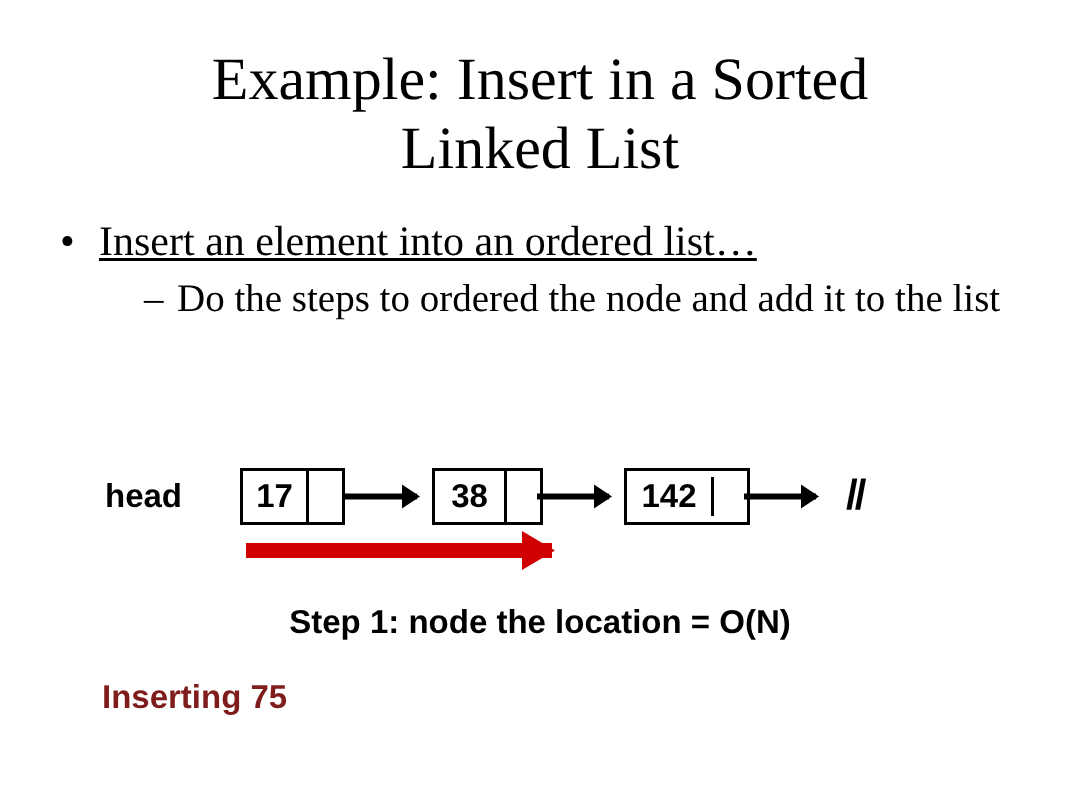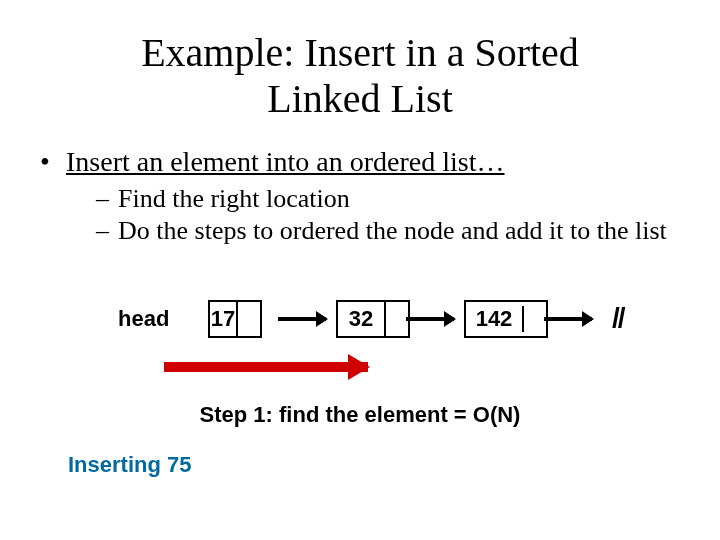--- a/index.html
+++ b/index.html
@@ -47,24 +47,23 @@
   .bullet2::before {
     content: "–";
     position: absolute;
     left: 56px;
     top: 0;
   }
 
   .ll-area {
     position: absolute;
     left: 70px;
-    top: 300px;
+    top: 312px;
     width: 600px;
     height: 60px;
-    margin-left: 48px;
   }
   .head-label {
     position: absolute;
     font-family: Arial, Helvetica, sans-serif;
     font-weight: bold;
     font-size: 22px;
     left: 0;
     top: 6px;
   }
   
@@ -83,21 +82,21 @@
     font-family: Arial, Helvetica, sans-serif;
     font-weight: bold;
     font-size: 22px;
     border-right: 2px solid #000;
     box-sizing: border-box;
   }
   .node .nxt {
     width: 22px;
   }
   .n1 { left: 90px; }
-  .n1 .val { width: 28px; }
+  .n1 .val { width: 44px; }
   .n2 { left: 218px; }
   .n2 .val { width: 48px; }
   .n3 { left: 346px; align-items: center; }
   .n3 .val { width: 58px; }
 
   .end-slash {
     position: absolute;
     font-family: Arial, Helvetica, sans-serif;
     font-weight: bold;
     font-size: 28px;
@@ -155,56 +154,55 @@
     font-weight: bold;
     font-size: 22px;
   }
   .inserting {
     position: absolute;
     left: 68px;
     top: 452px;
     font-family: Arial, Helvetica, sans-serif;
     font-weight: bold;
     font-size: 22px;
-    color: #0369a1;
+    color: #7f1d1d;
   }
 </style>
 </head>
 <body>
 
 <div class="slide">
 
   <div class="title">Example: Insert in a Sorted Linked List</div>
 
   <div class="bullet1">Insert an element into an ordered list…</div>
-  <div class="bullet2">Find the right location</div>
   <div class="bullet2">Do the steps to ordered the node and add it to the list</div>
 
   <div class="ll-area">
     <span class="head-label">head</span>
 
     <div class="node n1">
       <span class="val">17</span>
       <span class="nxt"></span>
     </div>
     <div class="arrow a1"></div>
 
     <div class="node n2">
-      <span class="val">32</span>
+      <span class="val">38</span>
       <span class="nxt"></span>
     </div>
     <div class="arrow a2"></div>
 
     <div class="node n3">
       <span class="val">142</span>
       <span class="nxt"></span>
     </div>
     <div class="arrow a3"></div>
 
     <span class="end-slash">//</span>
   </div>
 
   <div class="red-arrow"></div>
 
-  <div class="step-caption">Step 1: find the element = O(N)</div>
+  <div class="step-caption">Step 1: node the location = O(N)</div>
 
   <div class="inserting">Inserting 75</div>
 </div>
 
 </body></html>

